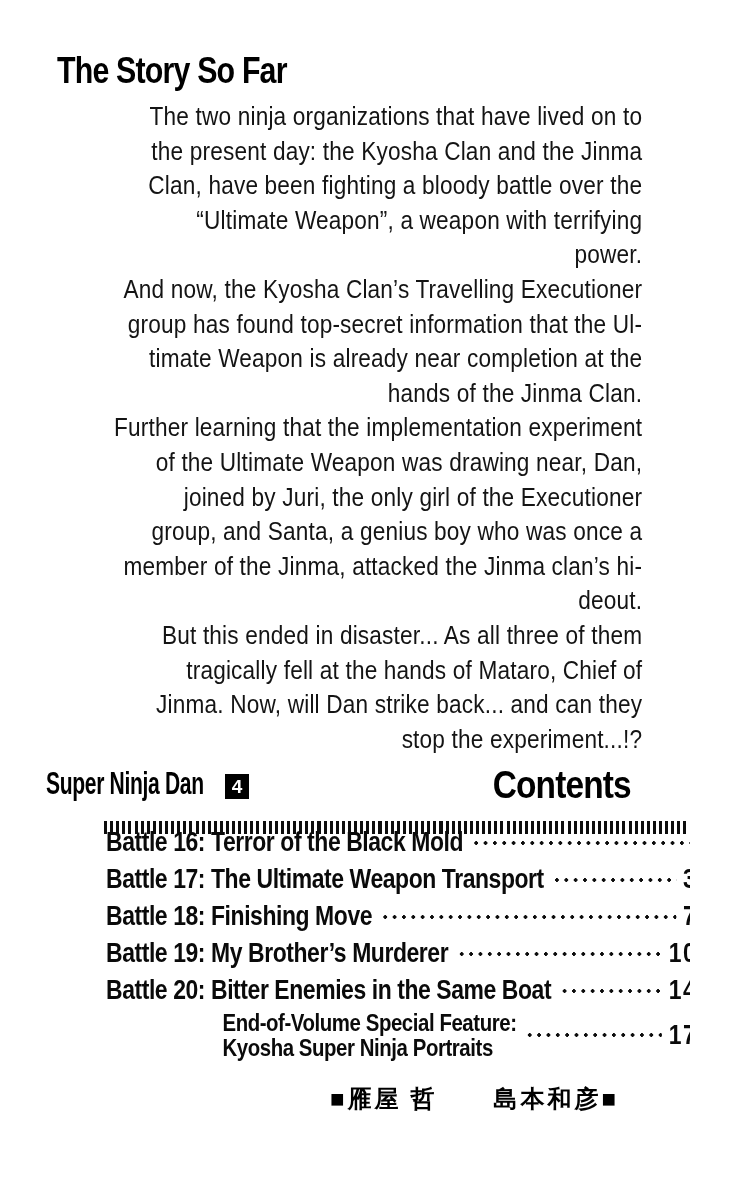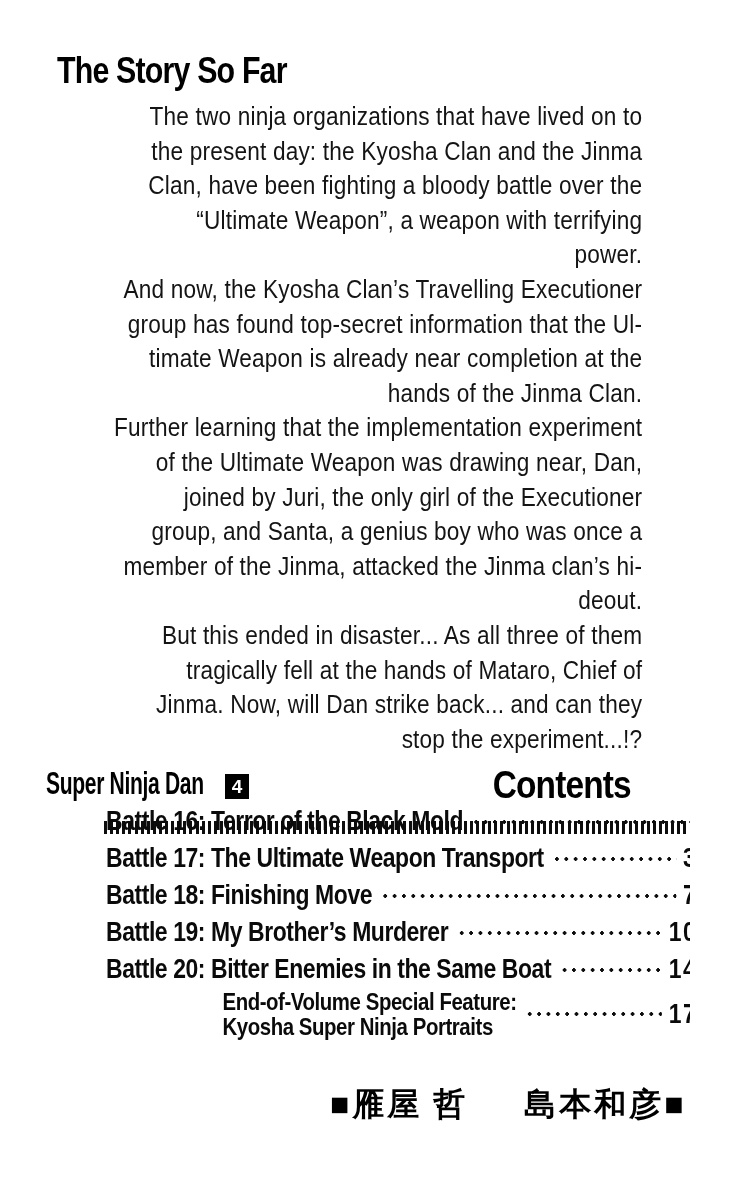--- a/index.html
+++ b/index.html
@@ -46,21 +46,21 @@
     transform:scaleX(0.88);transform-origin:100% 0;
     white-space:nowrap;color:#000;
   }
   .divider-bars{
     position:absolute;left:104px;top:821px;
     width:596px;height:13px;
     background:repeating-linear-gradient(90deg,#0d0d0d 0,#0d0d0d 3px,#ffffff 3px,#ffffff 6.1px);
   }
   
   .toc{
-    position:absolute;left:106px;top:803px;width:606px;
+    position:absolute;left:106px;top:824px;width:606px;
   }
   .toc-row{
     width:713px;height:37px;
     transform:scaleX(0.85);transform-origin:0 0;
     display:flex;align-items:center;
   }
   .toc-row.tall{height:52px;}
   .toc-label{
     font-size:27px;font-weight:700;letter-spacing:-0.5px;
     white-space:nowrap;color:#0a0a0a;
@@ -73,21 +73,21 @@
     background-size:11px 14px;background-repeat:repeat-x;background-position:0 50%;
   }
   .toc-page{
     font-size:27px;font-weight:700;letter-spacing:2px;
     white-space:nowrap;color:#0a0a0a;
   }
   
   .credits{
     position:absolute;left:330px;top:1083px;
     font-family:"Liberation Serif","DejaVu Serif",serif;
-    font-size:32px;font-weight:700;letter-spacing:3px;
+    font-size:24px;font-weight:700;letter-spacing:3px;
     white-space:nowrap;color:#000;
   }
   .credits .right{margin-left:56px;}
 </style>
 </head>
 <body>
 
 <div class="page">
 
   <div class="story-title">The Story So Far</div>

